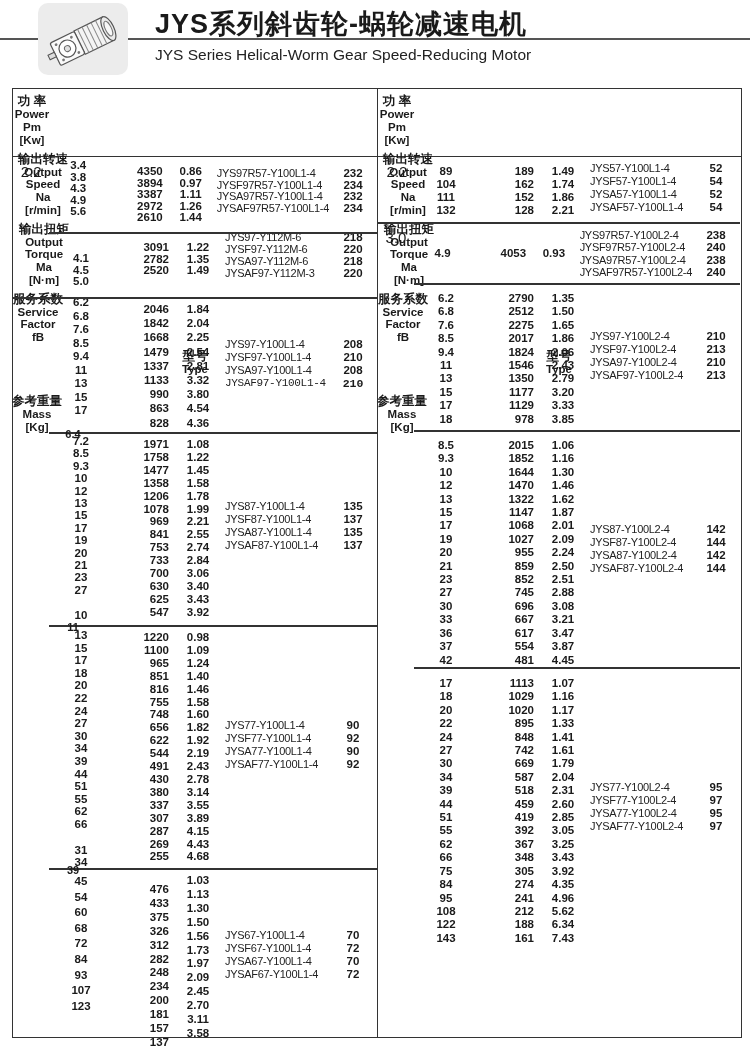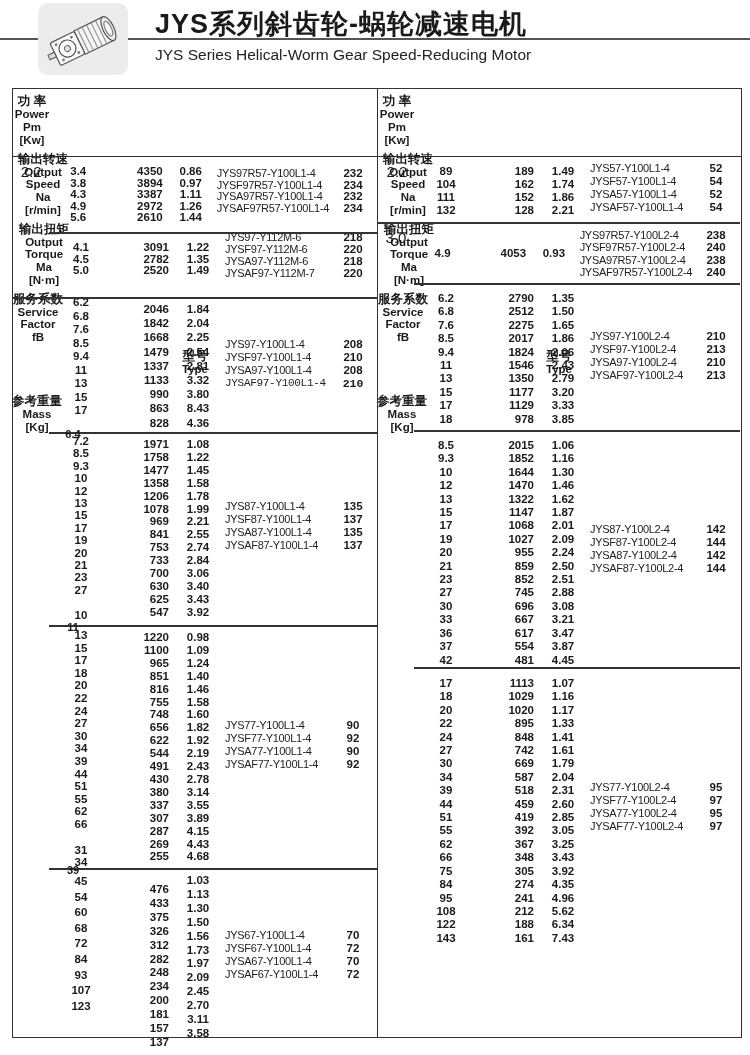--- a/index.html
+++ b/index.html
@@ -150,21 +150,21 @@
             <div class="hen">Mass</div>
             <div class="spacer"></div>
             <div class="hunit">[Kg]</div>
           </div>
         </div>
     </div>
     <div class="tbody">
       <div class="half" id="body-left">
           <div class="group" style="height: 76px;">
             <div class="c-power">2.2</div>
-            <div class="c-speed" style="margin-top: 9px;">
+            <div class="c-speed" style="margin-top: 3px;">
               <div style="line-height: 11.6px;">3.4</div>
               <div style="line-height: 11.6px;">3.8</div>
               <div style="line-height: 11.6px;">4.3</div>
               <div style="line-height: 11.6px;">4.9</div>
               <div style="line-height: 11.6px;">5.6</div>
             </div>
             <div class="c-torque" style="margin-top: 9px;">
               <div style="line-height: 11.6px;">4350</div>
               <div style="line-height: 11.6px;">3894</div>
               <div style="line-height: 11.6px;">3387</div>
@@ -193,21 +193,21 @@
               </div>
               <div class="trow" style="height: 11.6px;">
                 <span class="tname">JYSAF97R57-Y100L1-4</span>
                 <span class="tmass">234</span>
               </div>
             </div>
             <div class="gline partial"></div>
           </div>
           <div class="group" style="height: 65px;">
             <div class="c-power"></div>
-            <div class="c-speed" style="margin-top: 9px;">
+            <div class="c-speed" style="margin-top: 20px;">
               <div style="line-height: 11.6px;">4.1</div>
               <div style="line-height: 11.6px;">4.5</div>
               <div style="line-height: 11.6px;">5.0</div>
             </div>
             <div class="c-torque" style="margin-top: 9px;">
               <div style="line-height: 11.6px;">3091</div>
               <div style="line-height: 11.6px;">2782</div>
               <div style="line-height: 11.6px;">2520</div>
             </div>
             <div class="c-fs" style="margin-top: 9px;">
@@ -222,21 +222,21 @@
               </div>
               <div class="trow" style="height: 12.2px;">
                 <span class="tname">JYSF97-Y112M-6</span>
                 <span class="tmass">220</span>
               </div>
               <div class="trow" style="height: 12.2px;">
                 <span class="tname">JYSA97-Y112M-6</span>
                 <span class="tmass">218</span>
               </div>
               <div class="trow" style="height: 12.2px;">
-                <span class="tname">JYSAF97-Y112M-7</span>
+                <span class="tname">JYSAF97-Y112M-3</span>
                 <span class="tmass">220</span>
               </div>
             </div>
             <div class="gline full"></div>
           </div>
           <div class="group" style="height: 135px;">
             <div class="c-power"></div>
             <div class="c-speed" style="margin-top: -2px;">
               <div style="line-height: 13.5px;">6.2</div>
               <div style="line-height: 13.5px;">6.8</div>
@@ -260,21 +260,21 @@
               <div style="line-height: 14.2px;">828</div>
             </div>
             <div class="c-fs" style="margin-top: 4px;">
               <div style="line-height: 14.2px;">1.84</div>
               <div style="line-height: 14.2px;">2.04</div>
               <div style="line-height: 14.2px;">2.25</div>
               <div style="line-height: 14.2px;">2.54</div>
               <div style="line-height: 14.2px;">2.81</div>
               <div style="line-height: 14.2px;">3.32</div>
               <div style="line-height: 14.2px;">3.80</div>
-              <div style="line-height: 14.2px;">8.43</div>
+              <div style="line-height: 14.2px;">4.54</div>
               <div style="line-height: 14.2px;">4.36</div>
             </div>
             <div class="c-tm" style="height: 131.8px;">
               <div class="trow" style="height: 13px;">
                 <span class="tname">JYS97-Y100L1-4</span>
                 <span class="tmass">208</span>
               </div>
               <div class="trow" style="height: 13px;">
                 <span class="tname">JYSF97-Y100L1-4</span>
                 <span class="tmass">210</span>

